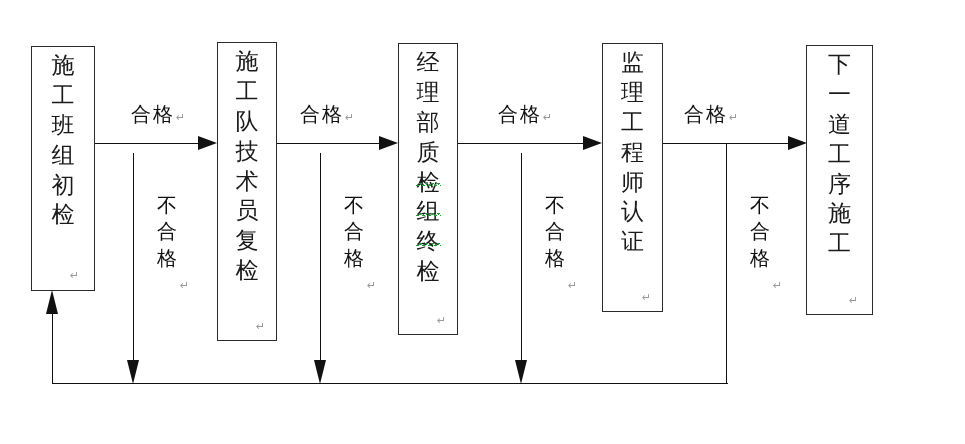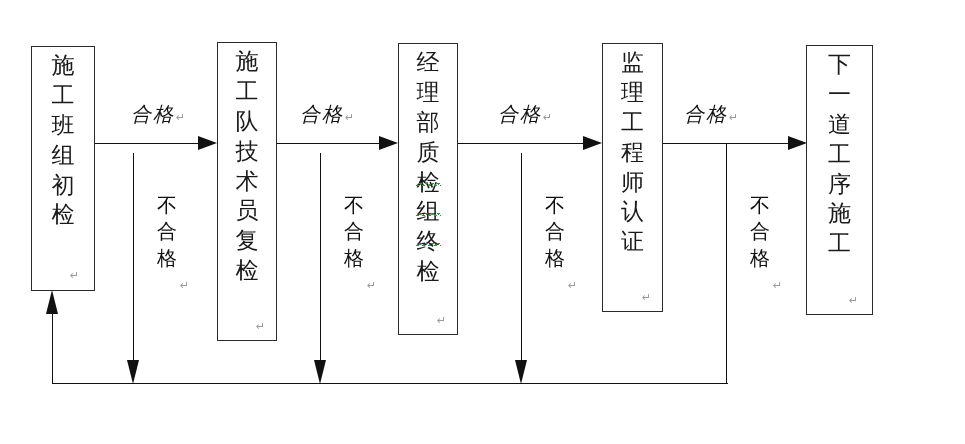--- a/index.html
+++ b/index.html
@@ -93,21 +93,20 @@
     border-bottom: 24px solid #111111;
   }
 
   
   .label-pass {
     position: absolute;
     font-size: 20px;
     color: #111111;
     white-space: nowrap;
     letter-spacing: 2px;
-    font-style: italic;
   }
   .label-fail {
     position: absolute;
     font-size: 20px;
     color: #111111;
     line-height: 1.32;
     text-align: center;
     white-space: pre-line;
     letter-spacing: 0;
   }

